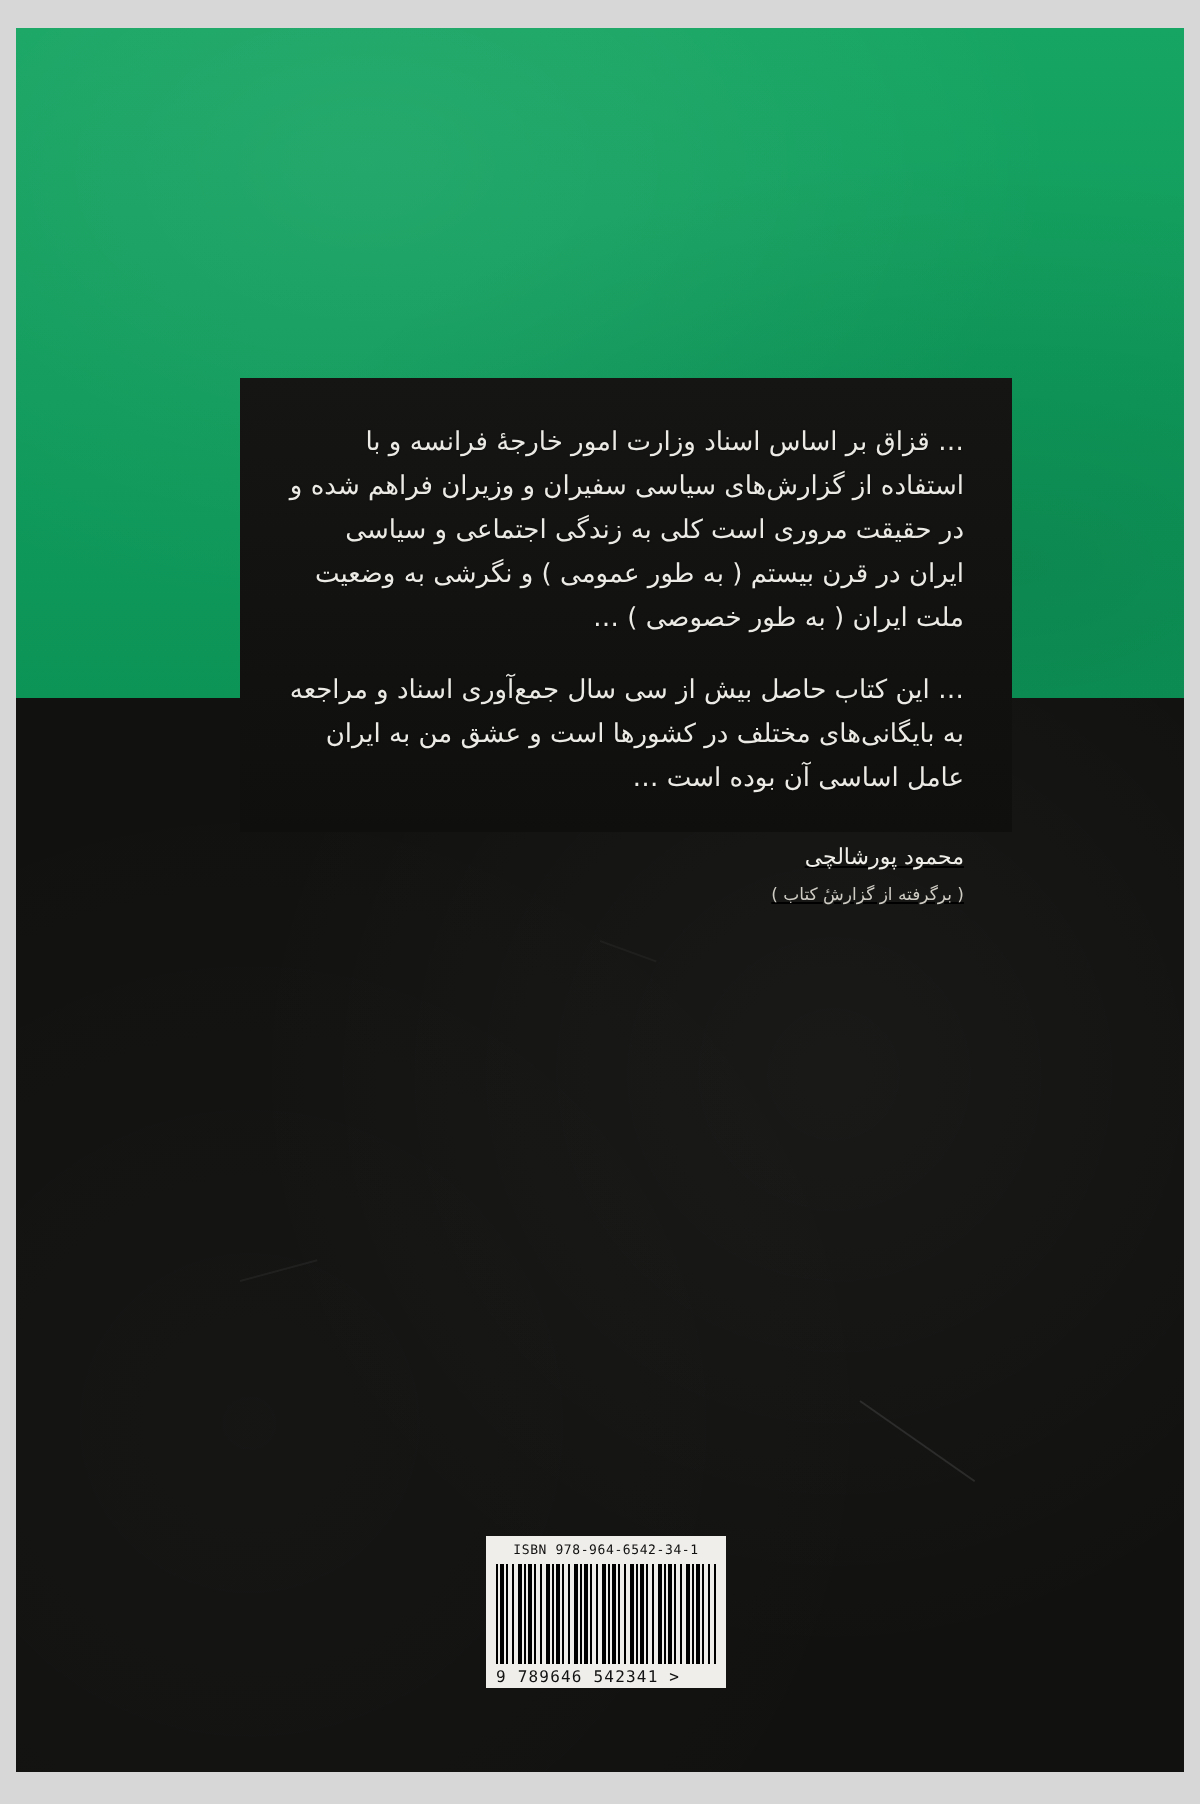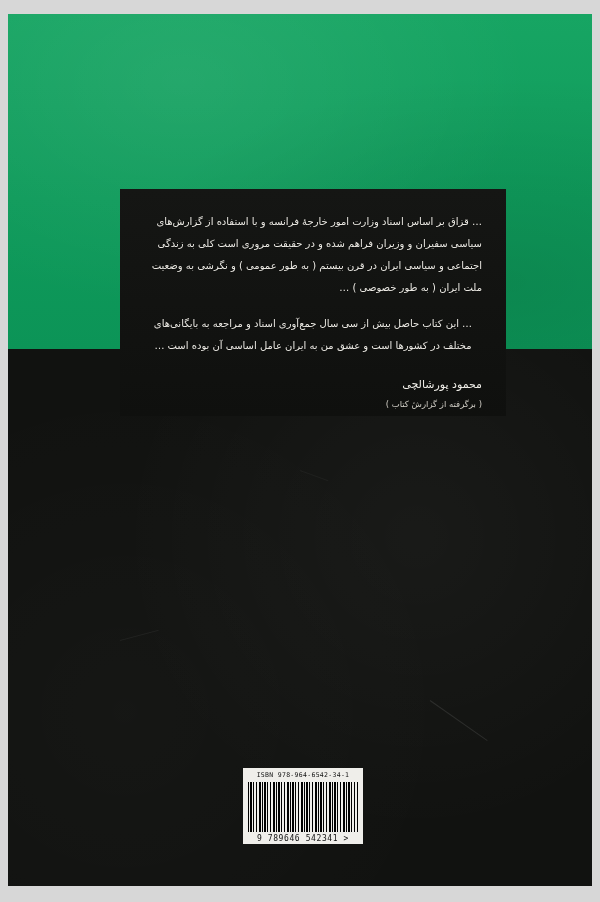--- a/index.html
+++ b/index.html
@@ -67,36 +67,36 @@
     background-image: linear-gradient(180deg, #151614 0%, #0f100e 100%);
     box-sizing: border-box;
     padding: 22px 24px 14px 24px;
   }
 
   .quote-text {
     direction: rtl;
     text-align: right;
     color: #eceae4;
     font-family: "DejaVu Sans", sans-serif;
-    font-size: 10px;
+    font-size: 13px;
     line-height: 22px;
     letter-spacing: 0.1px;
     margin: 0 0 12px 0;
     text-shadow: 0 0 1px rgba(0,0,0,0.6);
   }
 
   .quote-text.second {
     margin-top: 14px;
-    text-align: center;
   }
 
   .author-block {
     direction: rtl;
     text-align: right;
     margin-top: 20px;
+    text-decoration: underline;
   }
   .author-name {
     color: #f1efe9;
     font-size: 11px;
     line-height: 16px;
     margin: 0;
   }
   .author-note {
     color: #cfccc4;
     font-size: 8.5px;
@@ -169,21 +169,21 @@
       #000 2px, #000 4px, #efeeea 4px, #efeeea 5px,
       #000 5px, #000 6px, #efeeea 6px, #efeeea 8px,
       #000 8px, #000 9px, #efeeea 9px, #efeeea 11px,
       #000 11px, #000 13px, #efeeea 13px, #efeeea 14px
     );
   }
   .barcode-digits {
     font-family: "DejaVu Sans Mono", monospace;
     font-size: 8px;
     color: #111;
-    text-align: center;
+    text-align: left;
     letter-spacing: 0.6px;
     line-height: 11px;
     margin-top: 1px;
   }
 
   
   .scuff {
     position: absolute;
     background: rgba(255,255,255,0.10);
     transform-origin: left center;

